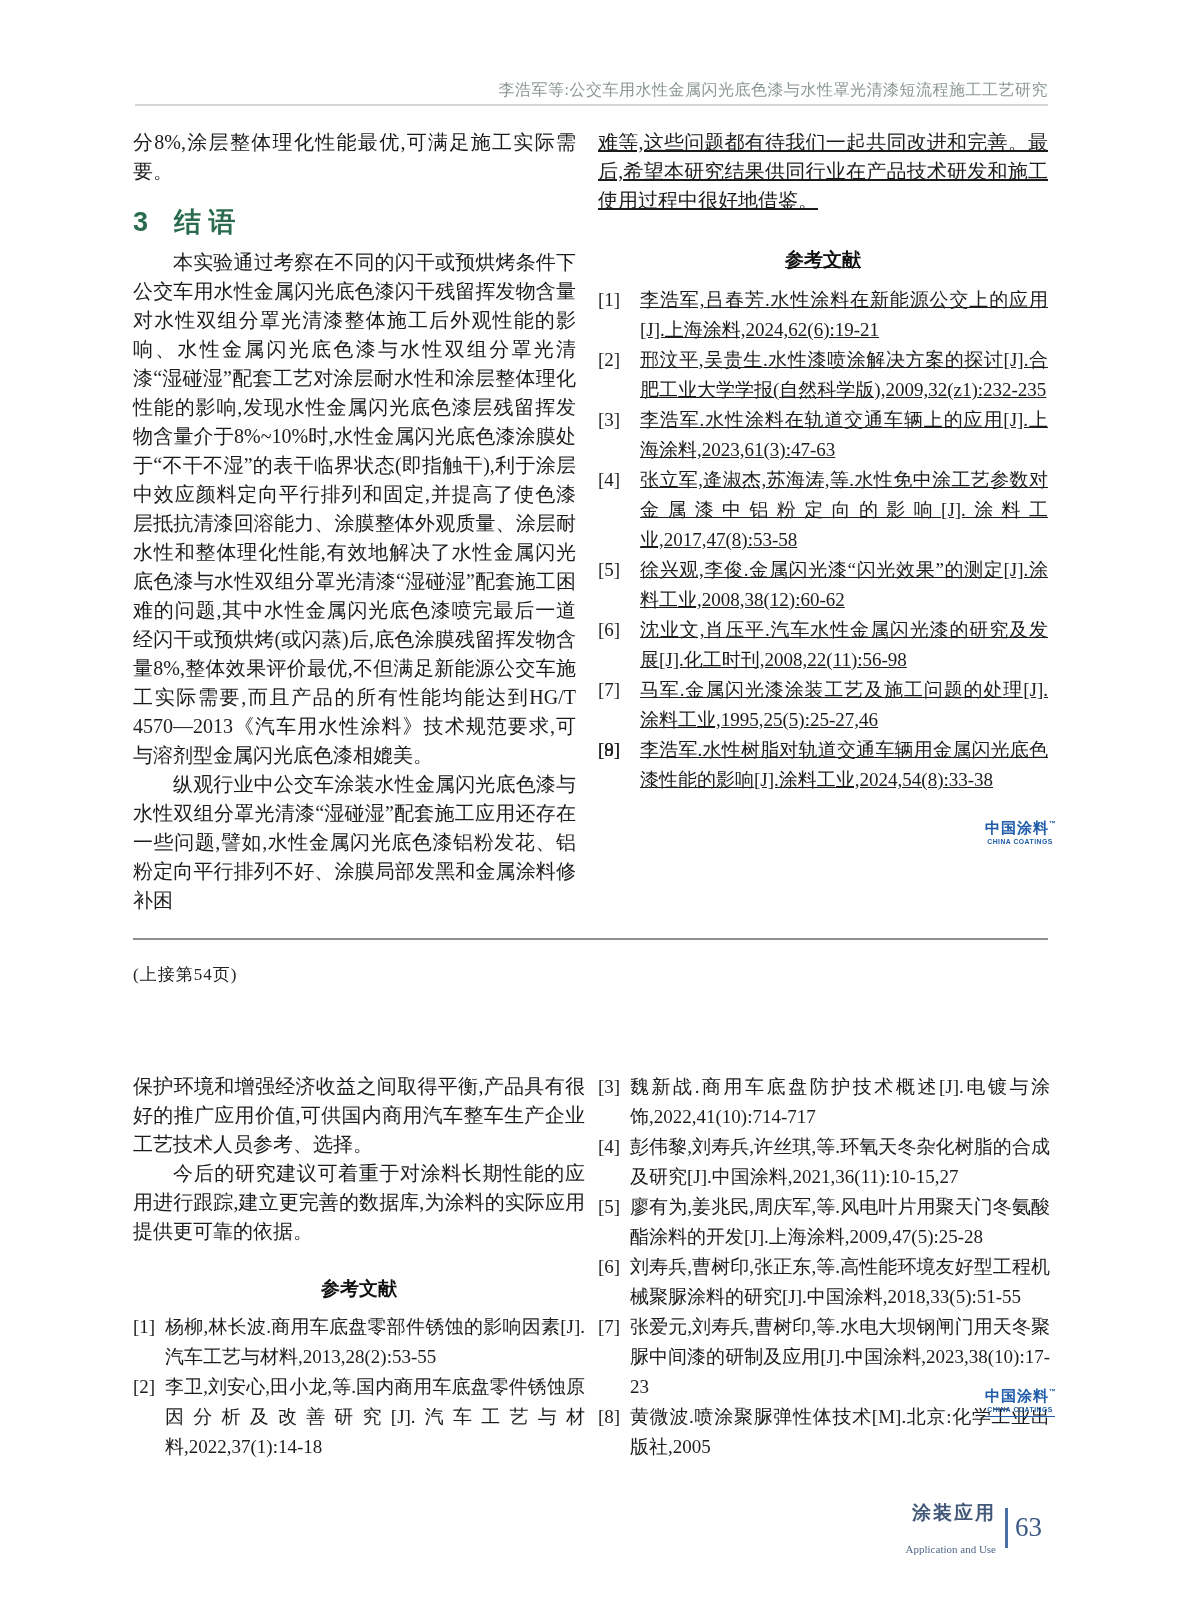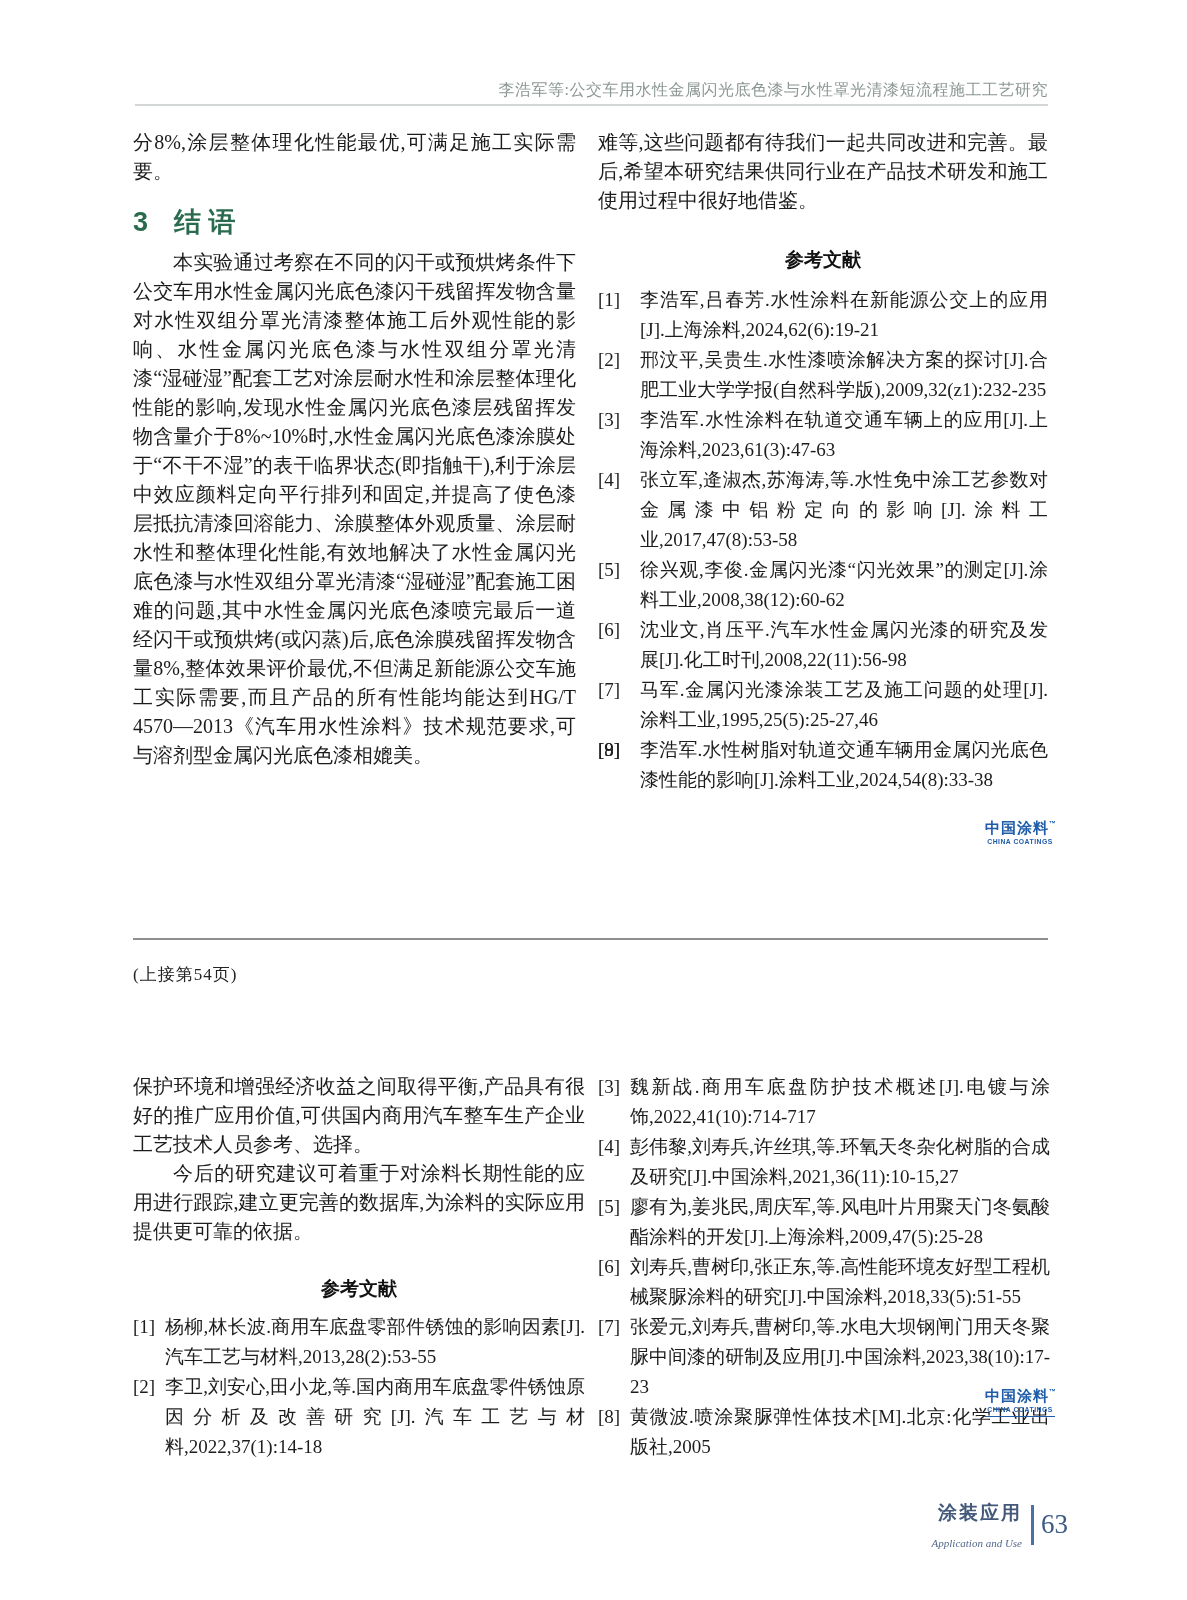--- a/index.html
+++ b/index.html
@@ -11,21 +11,21 @@
   
   .running-title {
     position:absolute; top:80px; left:135px; width:913px;
     text-align:right; font-family:Liberation Serif, serif;
     font-size:16px; letter-spacing:0.5px; color:#8b9793;
   }
   .header-rule { position:absolute; top:104px; left:135px; width:913px; height:0; border-top:2px solid #d3d7d7; }
   
   .col { position:absolute; text-align:justify; }
   .col-tl { top:128px; left:133px; width:443px; }
-  .col-tr { top:128px; left:598px; width:450px; }
+  .col-tr { top:128px; left:598px; width:450px;text-decoration:underline; }
   .col-bl { top:1072px; left:133px; width:452px; }
   .col-br { top:1072px; left:598px; width:452px; }
   .body-text { font-size:20px; line-height:29px; }
   .body-text p { margin:0; }
   .indent { text-indent:2em; }
   .section-heading {
     margin:20px 0 10px; font-family:"Liberation Sans", sans-serif;
     font-weight:bold; font-size:27px; color:#2a6b4f; text-align:left; line-height:1.2;
   }
   .section-heading .num { margin-right:26px; }
@@ -43,39 +43,40 @@
   .continuation-note { position:absolute; top:963px; left:133px; font-size:17px; color:#222; letter-spacing:1px; }
   
   .logo { position:absolute; width:70px; color:#1f5ca9; font-family:"Liberation Sans", sans-serif; text-align:center; line-height:1; }
   .logo-1 { top:820px; left:985px; }
   .logo-2 { top:1388px; left:985px; }
   .logo .cn { display:inline-block; font-size:15px; font-weight:bold; letter-spacing:1px; white-space:nowrap; }
   .logo .mark { font-size:7px; vertical-align:top; }
   .logo .en { display:block; font-size:6.8px; font-weight:bold; letter-spacing:0.5px; margin-top:3px; white-space:nowrap; }
   .logo-2 .en { border-bottom:1px solid #1f5ca9; padding-bottom:2px; }
   
-  .footer { position:absolute; top:1500px; right:119px; display:flex; align-items:center; }
+  .footer { position:absolute; top:1500px; right:145px; display:flex; align-items:center; }
   .footer-labels { text-align:right; }
   .footer-cn { font-family:"Liberation Sans", sans-serif; font-weight:bold; font-size:19px; letter-spacing:2px; color:#44597a; white-space:nowrap; }
-  .footer-en { font-size:11px; color:#53688a; margin-top:11px; white-space:nowrap;font-style:italic; }
+  .footer-en { font-size:11px; color:#53688a; margin-top:17px; white-space:nowrap; }
   .footer-bar { width:3px; height:40px; background:#4d6fa8; margin:0 7px 0 9px; }
   .footer-num { font-size:27px; color:#3d5a86; }
 </style>
 </head>
 <body>
 
 <div class="page">
 
   <div class="running-title">李浩军等:公交车用水性金属闪光底色漆与水性罩光清漆短流程施工工艺研究</div>
   <div class="header-rule"></div>
 
   <div class="col col-tl body-text">
     <p>分8%,涂层整体理化性能最优,可满足施工实际需要。</p>
     <h2 class="section-heading"><span class="num">3</span><span class="title">结 语</span></h2>
     <p class="indent">本实验通过考察在不同的闪干或预烘烤条件下公交车用水性金属闪光底色漆闪干残留挥发物含量对水性双组分罩光清漆整体施工后外观性能的影响、水性金属闪光底色漆与水性双组分罩光清漆“湿碰湿”配套工艺对涂层耐水性和涂层整体理化性能的影响,发现水性金属闪光底色漆层残留挥发物含量介于8%~10%时,水性金属闪光底色漆涂膜处于“不干不湿”的表干临界状态(即指触干),利于涂层中效应颜料定向平行排列和固定,并提高了使色漆层抵抗清漆回溶能力、涂膜整体外观质量、涂层耐水性和整体理化性能,有效地解决了水性金属闪光底色漆与水性双组分罩光清漆“湿碰湿”配套施工困难的问题,其中水性金属闪光底色漆喷完最后一道经闪干或预烘烤(或闪蒸)后,底色涂膜残留挥发物含量8%,整体效果评价最优,不但满足新能源公交车施工实际需要,而且产品的所有性能均能达到HG/T 4570—2013《汽车用水性涂料》技术规范要求,可与溶剂型金属闪光底色漆相媲美。</p>
+    <p class="indent">纵观行业中公交车涂装水性金属闪光底色漆与水性双组分罩光清漆“湿碰湿”配套施工应用还存在一些问题,譬如,水性金属闪光底色漆铝粉发花、铝粉定向平行排列不好、涂膜局部发黑和金属涂料修补困</p>
   </div>
 
   <div class="col col-tr body-text">
     <p>难等,这些问题都有待我们一起共同改进和完善。最后,希望本研究结果供同行业在产品技术研发和施工使用过程中很好地借鉴。</p>
     <h3 class="refs-heading">参考文献</h3>
     <ul class="ref-list">
       <li class="ref"><span class="ref-num">[1]</span><span>李浩军,吕春芳.水性涂料在新能源公交上的应用[J].上海涂料,2024,62(6):19-21</span></li>
       <li class="ref"><span class="ref-num">[2]</span><span>邢汶平,吴贵生.水性漆喷涂解决方案的探讨[J].合肥工业大学学报(自然科学版),2009,32(z1):232-235</span></li>
       <li class="ref"><span class="ref-num">[3]</span><span>李浩军.水性涂料在轨道交通车辆上的应用[J].上海涂料,2023,61(3):47-63</span></li>
       <li class="ref"><span class="ref-num">[4]</span><span>张立军,逄淑杰,苏海涛,等.水性免中涂工艺参数对金属漆中铝粉定向的影响[J].涂料工业,2017,47(8):53-58</span></li>

